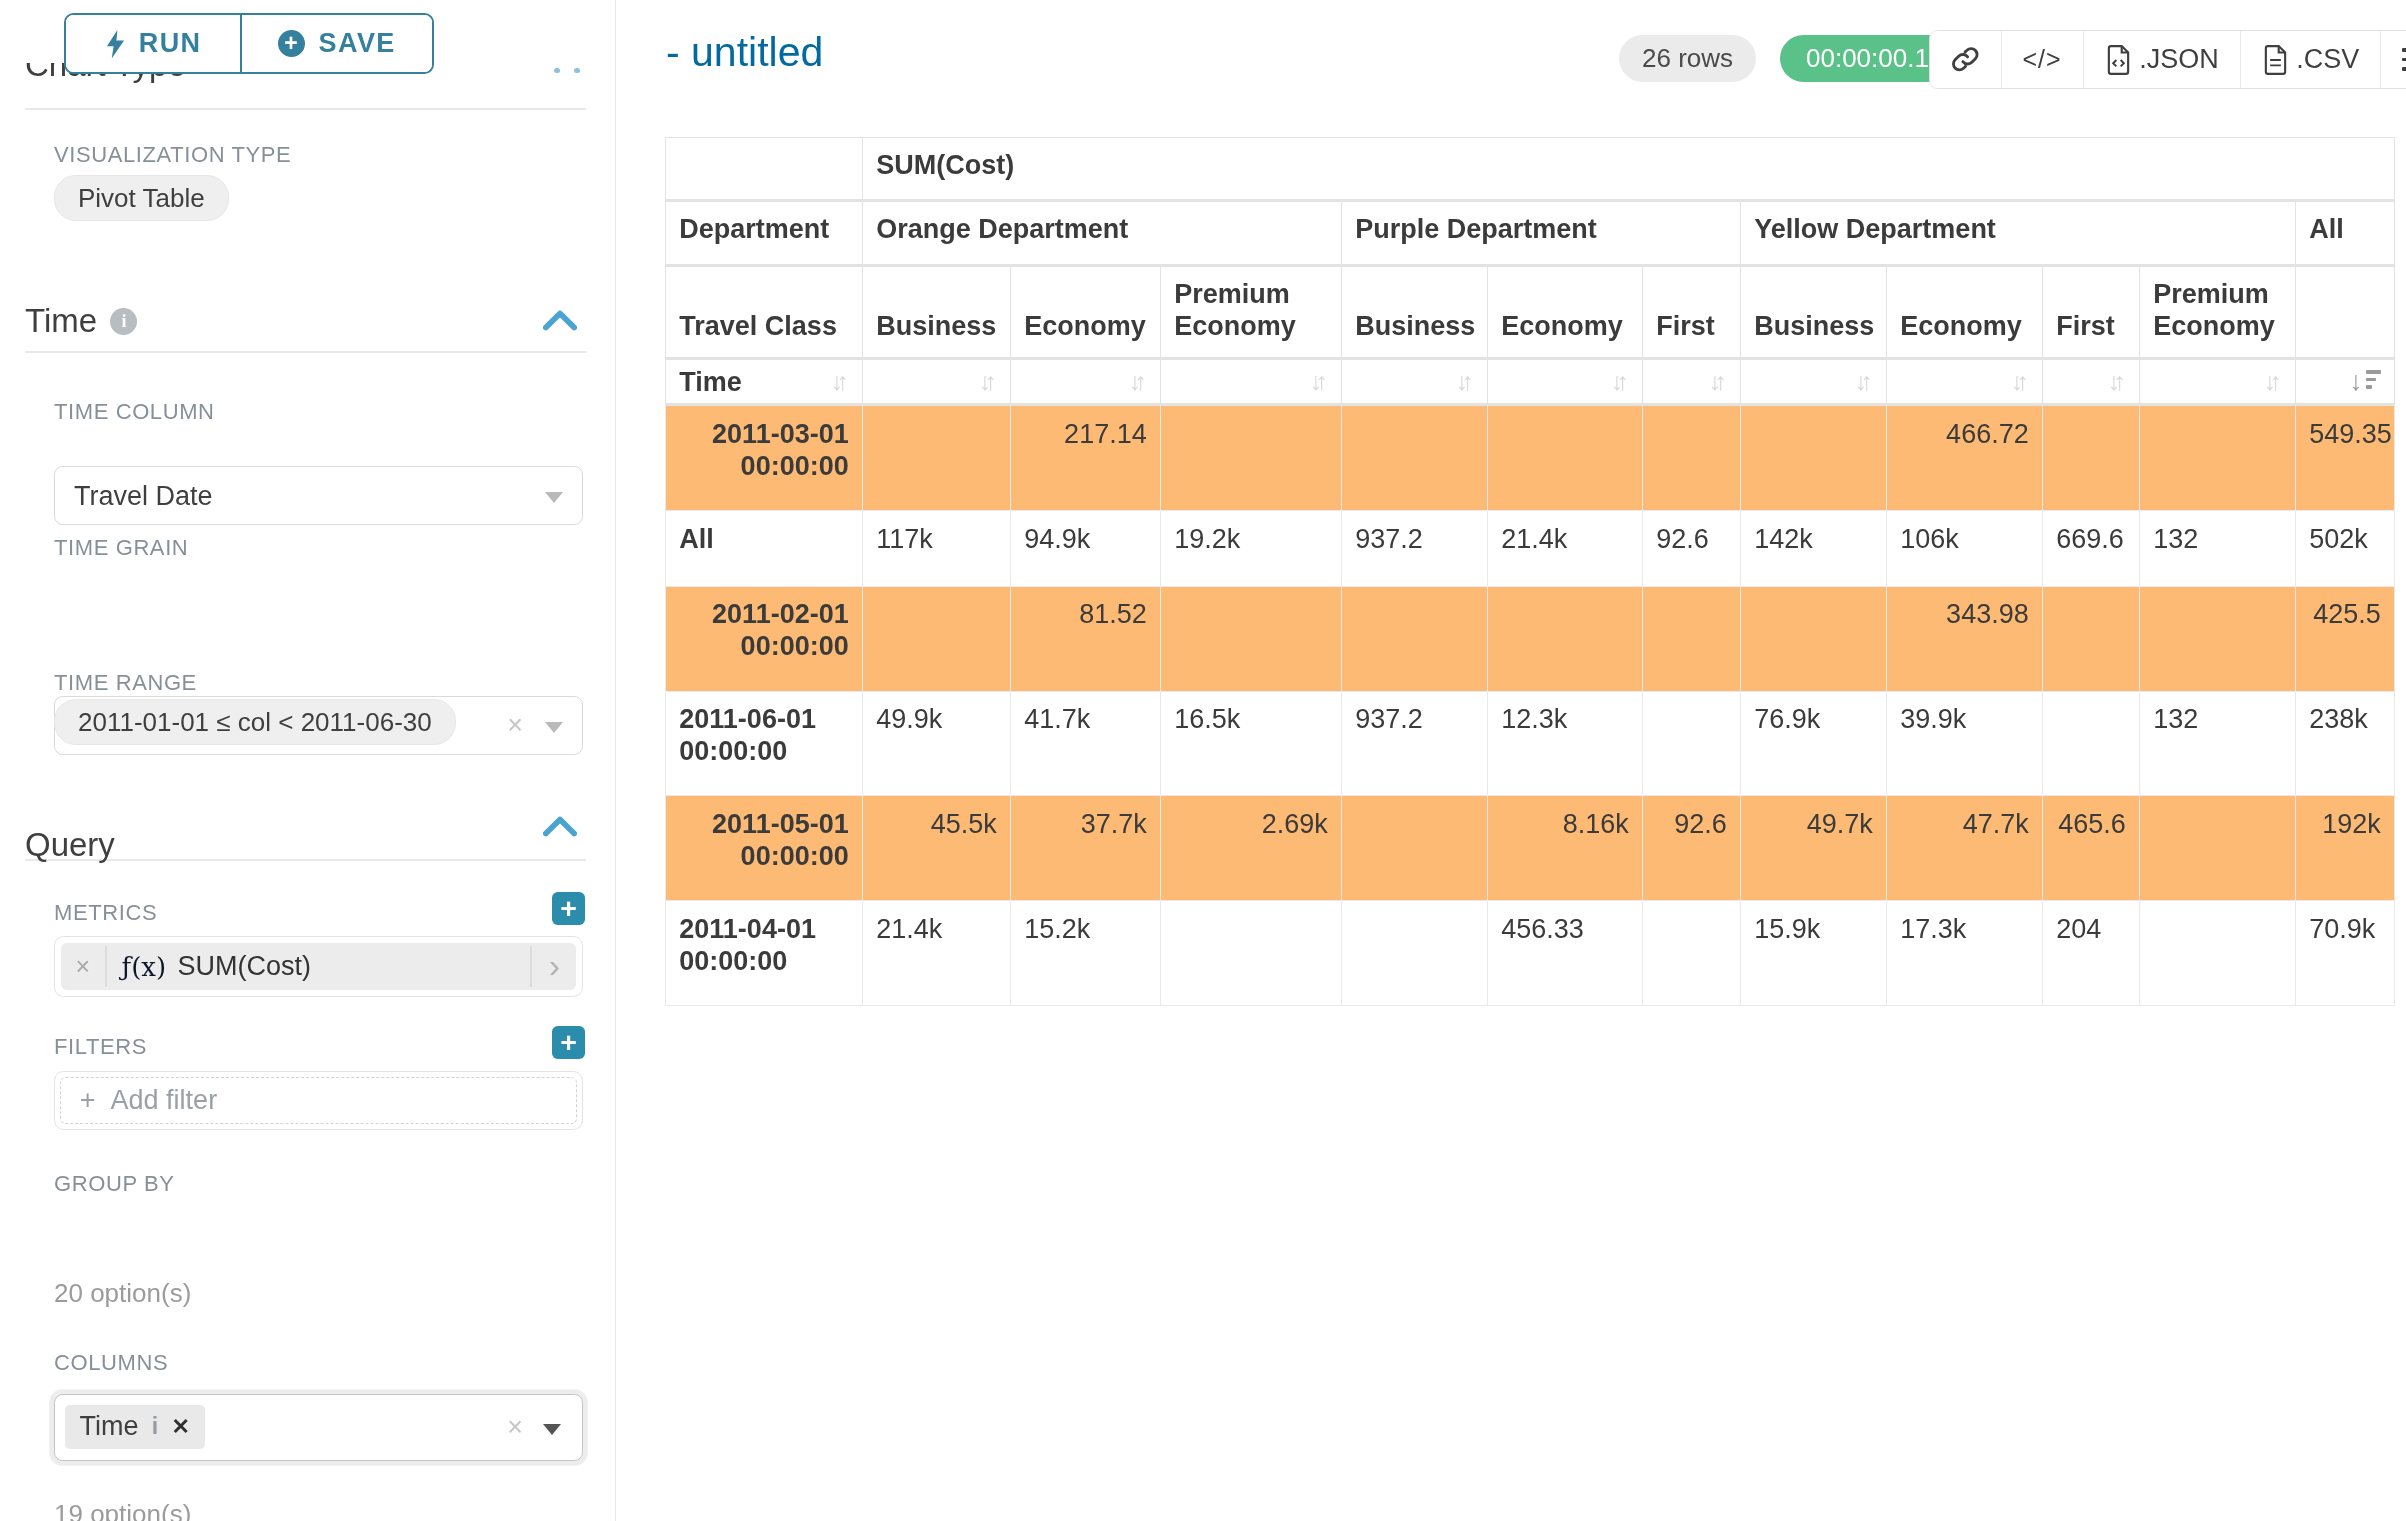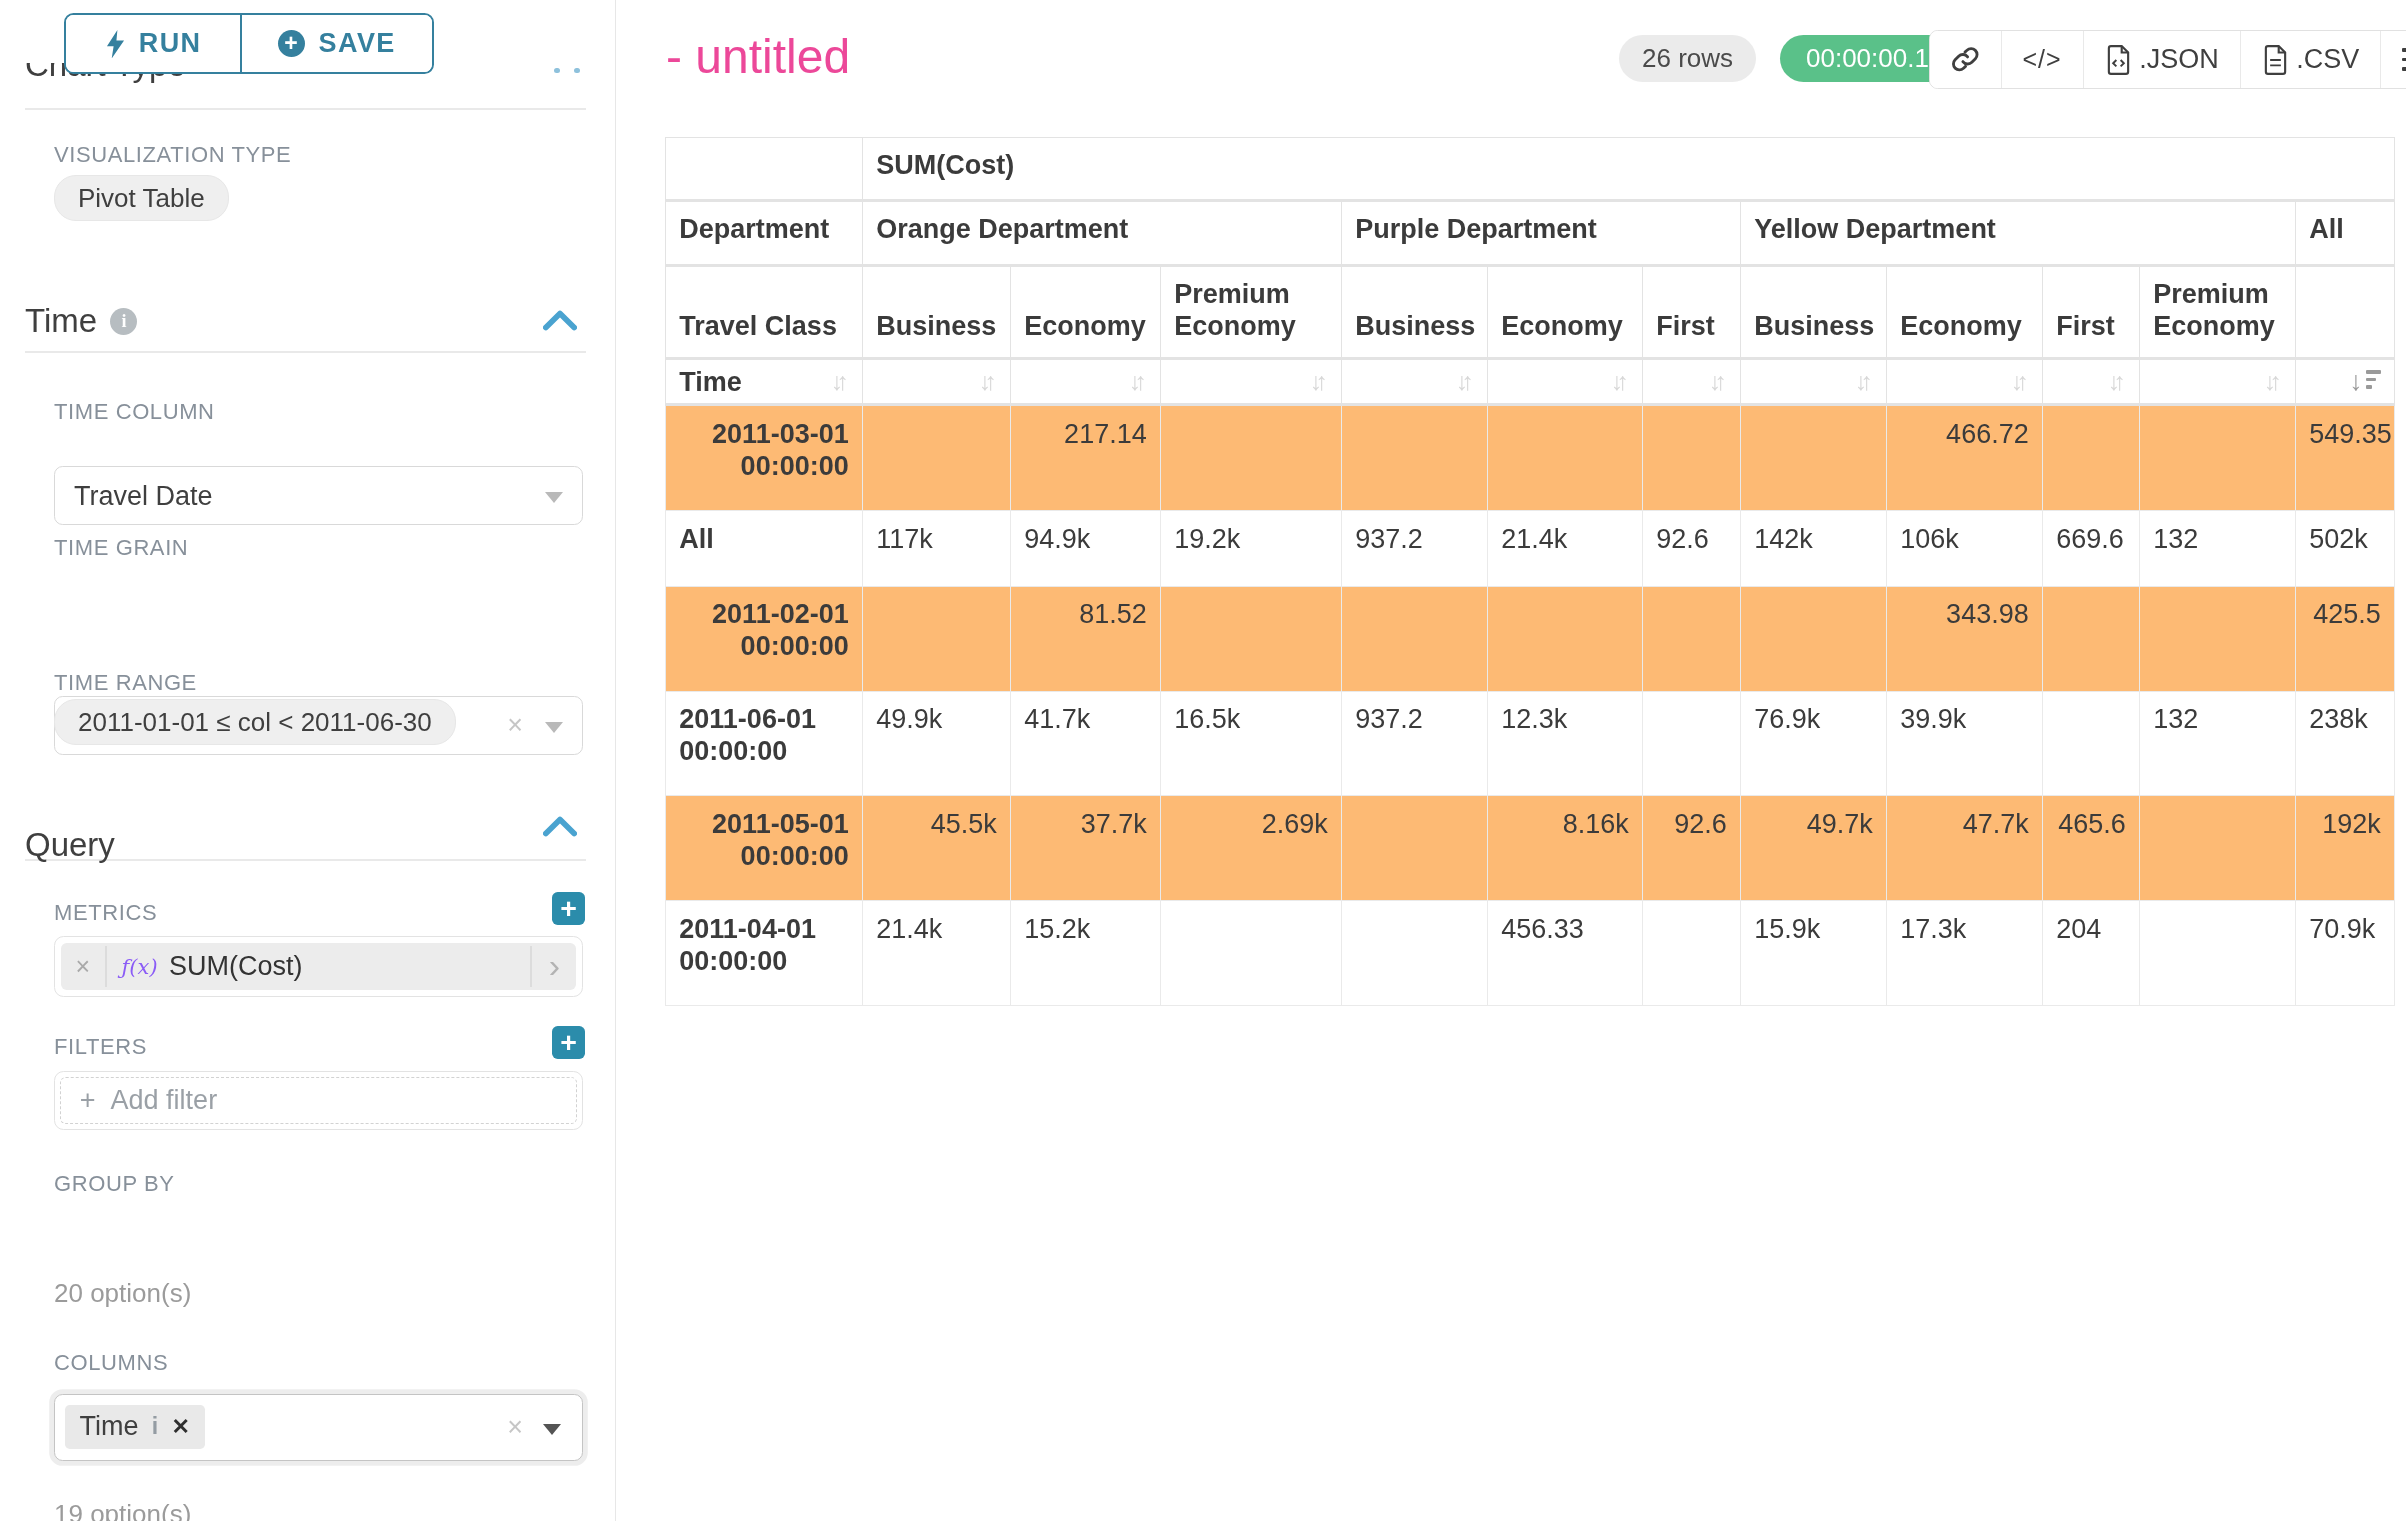--- a/index.html
+++ b/index.html
@@ -32,34 +32,34 @@
   .caret{position:absolute;width:0;height:0;border-left:9.5px solid transparent;border-right:9.5px solid transparent;border-top:11.4px solid #b9b9b9;}
   .caret.dark{border-top-color:#545454;}
   .clear-x{position:absolute;font-size:27px;color:#c6c6c6;line-height:1;}
   .add-btn{width:33px;height:33px;border-radius:5.7px;background:#2b8cab;color:#fff;display:flex;align-items:center;justify-content:center;
            font-size:28.5px;font-weight:bold;line-height:1;border:none;cursor:pointer;}
   .metric-box{width:529px;height:61px;border:1.9px solid #e3e3e3;border-radius:9.5px;padding:5.7px;display:flex;}
   .metric-pill{flex:1;background:#ececec;border-radius:5.7px;display:flex;align-items:stretch;overflow:hidden;}
   .mp-seg{display:flex;align-items:center;justify-content:center;width:44px;color:#a9a9a9;}
   .mp-div{width:1.9px;background:#dcdcdc;margin:3.8px 0;}
   .mp-main{flex:1;display:flex;align-items:center;padding-left:15px;gap:11.4px;}
-  .fx{font-family:"DejaVu Serif",serif;font-style:italic;font-size:21px;color:#8b5cf6;}
+  .fx{font-family:"DejaVu Serif",serif;font-size:26px;color:#0f172a;}
   .mp-label{font-size:27px;color:#333;}
   .mp-x{font-size:25px;}
   .mp-arrow{font-size:34px;color:#b3b3b3;line-height:1;padding-bottom:3.8px;}
   .filter-box{width:529px;height:59px;border:1.9px solid #e3e3e3;border-radius:9.5px;padding:4.8px;}
   .filter-inner{height:100%;border:1.9px dashed #d2d2d2;border-radius:5.7px;display:flex;align-items:center;gap:15px;padding-left:19px;
                 color:#9aa0a6;font-size:27px;box-sizing:border-box;cursor:pointer;}
   .gb-box{width:529px;height:67px;border:1.9px solid #c4c4c4;border-radius:8.6px;box-shadow:0 0 0 4.8px rgba(0,0,0,0.07);position:relative;background:#fff;}
   .chip{display:inline-flex;align-items:center;gap:13.3px;height:44px;background:#e9e9e9;border-radius:4.8px;padding:0 15px;font-size:27px;color:#3f3f3f;}
   .chip .x{font-size:22px;font-weight:bold;color:#2f2f2f;cursor:pointer;}
   .chip .i{font-size:23px;font-weight:bold;color:#949ca3;cursor:pointer;}
   .hint{font-size:26px;color:#9b9b9b;}
   
-  .page-title{position:absolute;left:666px;top:28.5px;font-size:48px;color:#ec4899;}
+  .page-title{position:absolute;left:666px;top:28.5px;font-size:41px;color:#0369a1;}
   .badge{position:absolute;top:35px;height:47px;display:flex;align-items:center;border-radius:24px;font-size:26px;padding:0 23px;}
   .badge.rows{left:1619px;background:#ebebeb;color:#4a4a4a;}
   .badge.timer{left:1780px;background:#5ac189;color:#fff;padding:0 26px;}
   .hdr-group{position:absolute;left:1929px;top:30px;height:59px;display:flex;align-items:stretch;background:#fff;
              border:1.9px solid #e1e1e1;border-radius:8.6px;box-sizing:border-box;overflow:hidden;}
   .hg-btn{display:flex;align-items:center;justify-content:center;gap:7.6px;padding:0 21px;background:#fff;border:none;cursor:pointer;
           border-left:1.9px solid #e9e9e9;color:#3f3f3f;font-size:27px;font-family:"Liberation Sans",sans-serif;}
   .hg-btn:first-child{border-left:none;}
   .code-glyph{font-size:25px;letter-spacing:1px;color:#3f3f3f;}
   .burger{display:flex;flex-direction:column;gap:5.7px;}

